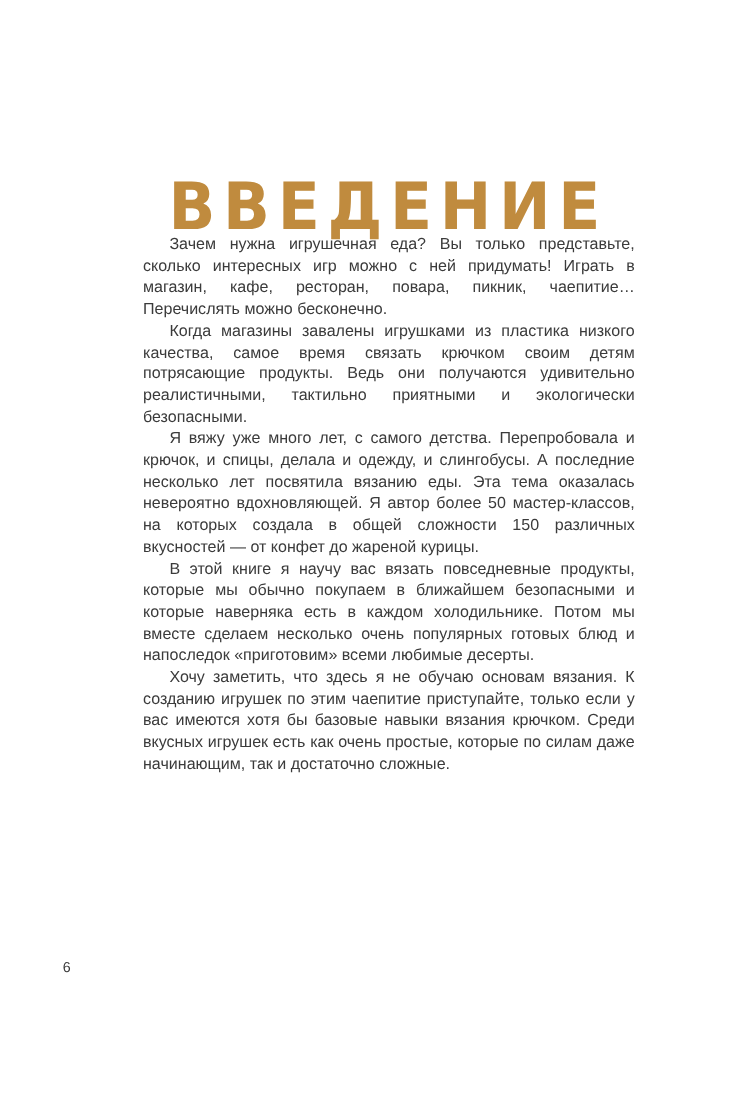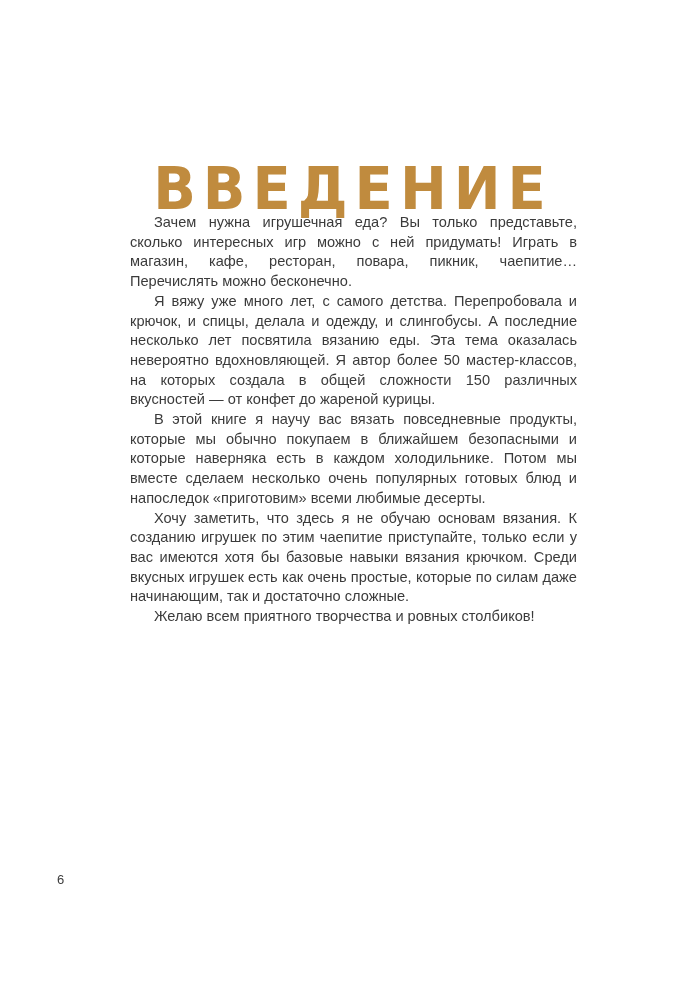--- a/index.html
+++ b/index.html
@@ -56,21 +56,21 @@
 </style>
 </head>
 <body>
 
 <div class="page">
 
   <h1 class="title">ВВЕДЕНИЕ</h1>
 
   <div class="content">
     <p>Зачем нужна игрушечная еда? Вы только представьте, сколько интересных игр можно с ней придумать! Играть в магазин, кафе, ресторан, повара, пикник, чаепитие… Перечислять можно бесконечно.</p>
+    <p>Когда магазины завалены игрушками из пластика низкого качества, самое время связать крючком своим детям потрясающие продукты. Ведь они получаются удивительно реалистичными, тактильно приятными и экологически безопасными.</p>
     <p>Я вяжу уже много лет, с самого детства. Перепробовала и крючок, и спицы, делала и одежду, и слингобусы. А последние несколько лет посвятила вязанию еды. Эта тема оказалась невероятно вдохновляющей. Я автор более 50 мастер-классов, на которых создала в общей сложности 150 различных вкусностей — от конфет до жареной курицы.</p>
     <p>В этой книге я научу вас вязать повседневные продукты, которые мы обычно покупаем в ближайшем безопасными и которые наверняка есть в каждом холодильнике. Потом мы вместе сделаем несколько очень популярных готовых блюд и напоследок «приготовим» всеми любимые десерты.</p>
     <p>Хочу заметить, что здесь я не обучаю основам вязания. К созданию игрушек по этим чаепитие приступайте, только если у вас имеются хотя бы базовые навыки вязания крючком. Среди вкусных игрушек есть как очень простые, которые по силам даже начинающим, так и достаточно сложные.</p>
-    <p>Желаю всем приятного творчества и ровных столбиков!</p>
   </div>
 
   <div class="page-number">6</div>
 
 </div>
 
 </body></html>

